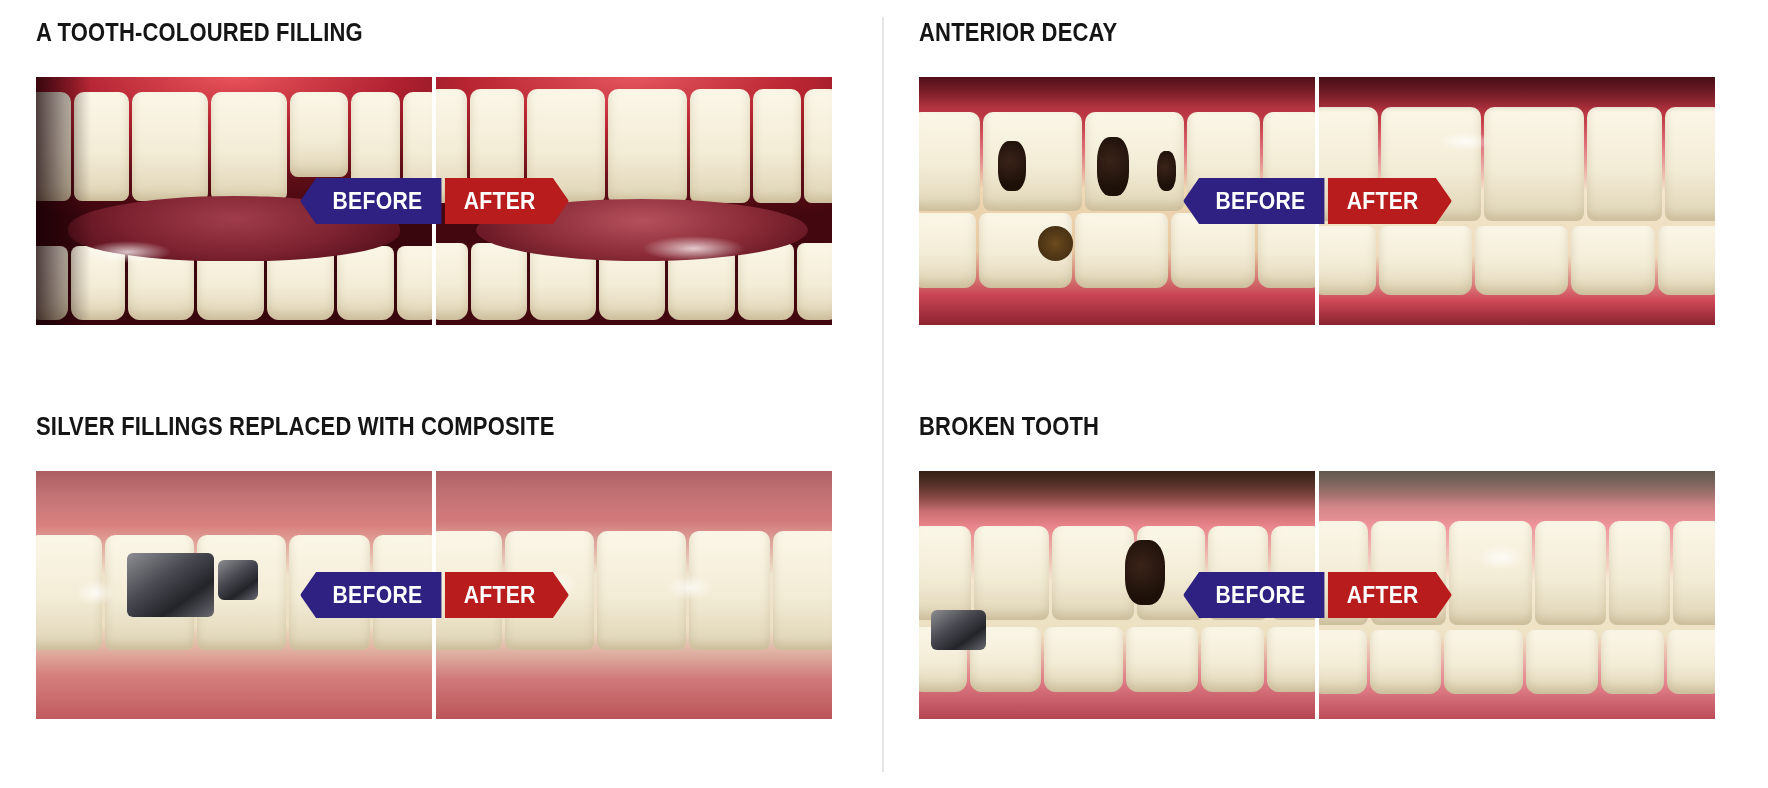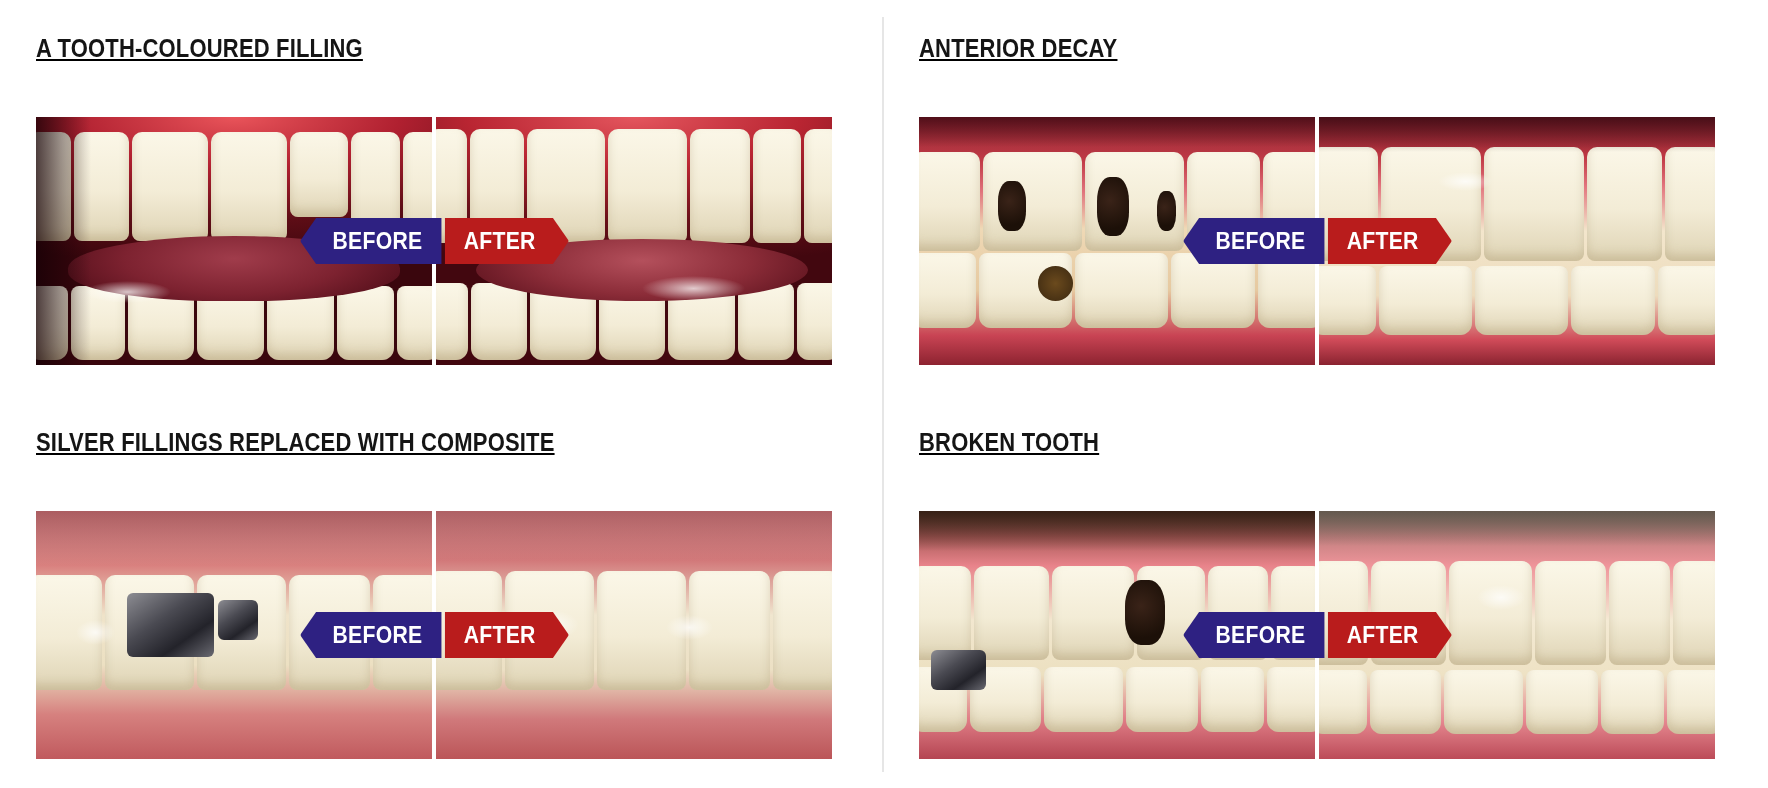--- a/index.html
+++ b/index.html
@@ -20,43 +20,42 @@
   }
   .divider{
     position:absolute;
     left:882px;top:17px;
     width:2px;height:755px;
     background:#e6e6e6;
   }
   .case{
     position:relative;
     box-sizing:border-box;
-    padding:16px;
-    text-decoration:underline;
+    padding:0;
   }
   .case.left{ padding-left:36px; }
   .case.right{ padding-left:36px; }
   .case-title{
     font-size:25px;
     font-weight:bold;
     letter-spacing:0.2px;
     color:#151515;
     font-family:"Liberation Sans", sans-serif;
     transform:scaleX(0.88);
     transform-origin:left center;
     white-space:nowrap;
     margin:0;
     padding:0;
   }
   .case.left .case-title{ padding-top:18px; }
   .case.right .case-title{ padding-top:18px; }
 
   .pair{
     position:relative;
-    margin-top:54px;
+    margin-top:30px;
     width:797px;
     height:248px;
     display:flex;
     gap:4px;
   }
   .photo{
     width:396px;
     height:248px;
     position:relative;
     overflow:hidden;

